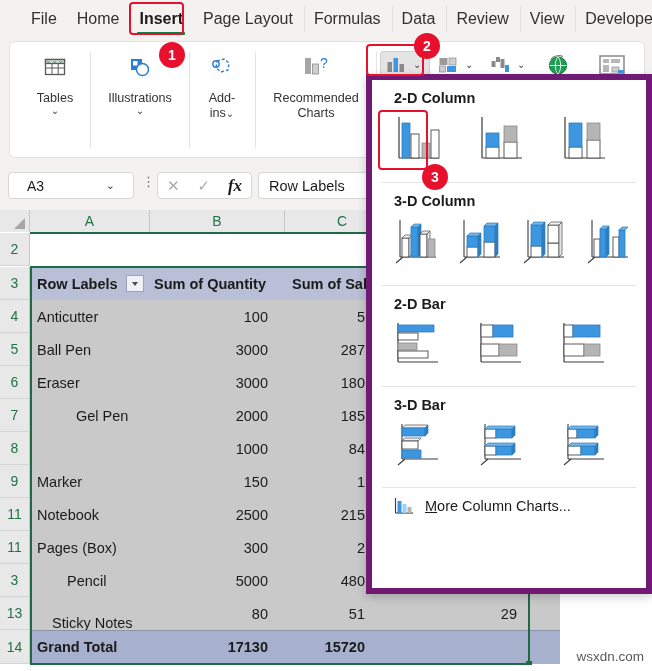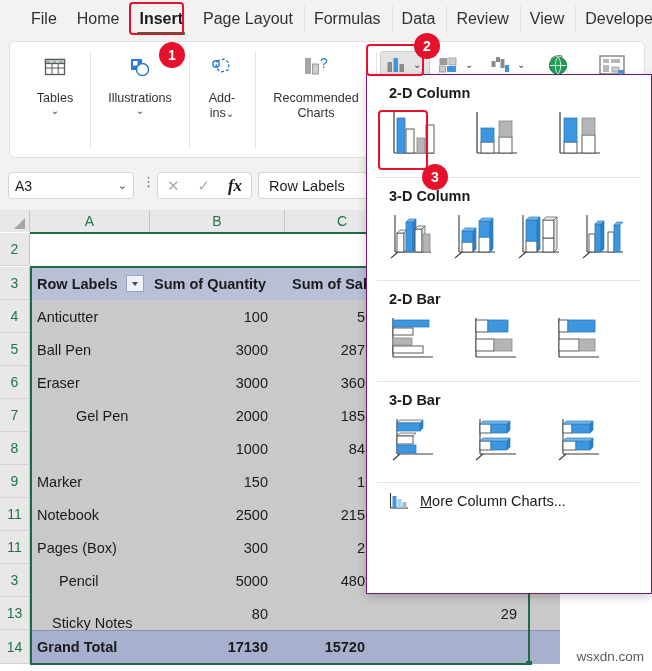--- a/index.html
+++ b/index.html
@@ -60,21 +60,21 @@
     display:flex; align-items:center; justify-content:center;
     z-index:60; font-family:"Liberation Sans", sans-serif;
   }
   .redbox { position:absolute; border:2.5px solid #e8112d; border-radius:4px; z-index:55; }
 
   
   .fbar { position:absolute; left:0; top:164px; width:652px; height:46px; background:#f3f2f1; }
   .namebox {
     position:absolute; left:8px; top:8px; width:126px; height:27px;
     background:#fff; border:1px solid #d8d6d4; border-radius:4px;
-    display:flex; align-items:center; padding:0 6px;
+    display:flex; align-items:center; padding:0 18px;
     font-size:14px; color:#1b1b1b;
   }
   .namebox .nb-caret { margin-left:auto; font-size:11px; color:#444; }
   .dots { position:absolute; left:142px; top:14px; font-size:13px; color:#666; letter-spacing:0; line-height:7px;}
   .fbtns {
     position:absolute; left:157px; top:8px; width:95px; height:27px;
     background:#fff; border:1px solid #d8d6d4; border-radius:4px;
     display:flex; align-items:center; justify-content:space-around;
     font-size:15px; color:#aaa;
   }
@@ -114,21 +114,21 @@
   .filterbtn {
     position:absolute; width:18px; height:17px; background:#eef1f7;
     border:1px solid #9aa3b8; display:flex; align-items:center; justify-content:center;
   }
   .filterbtn::after { content:""; border-style:solid; border-width:4px 3.5px 0 3.5px;
     border-color:#4a4a4a transparent transparent transparent; }
 
   
   .gallery {
     position:absolute; left:366px; top:74px; width:286px; height:520px;
-    background:#ffffff; border:1px solid #701a75;
+    background:#ffffff; border:6px solid #701a75;
     box-shadow:0 3px 9px rgba(0,0,0,0.20); z-index:40;
   }
   .gsection-title {
     font-size:14.5px; font-weight:700; color:#1b1b1b;
     padding:10px 0 4px 22px;
   }
   .grow { display:flex; padding:4px 0 14px 22px; gap:35px; }
   .gsep { height:1px; background:#e6e4e2; margin:0 10px; }
   .gmore {
     display:flex; align-items:center; gap:11px; padding:9px 0 9px 22px;
@@ -322,21 +322,21 @@
   <div class="row-band" style="top:123px; height:33px; width:530px;"></div>
   <div class="rhdr" style="top:123px; height:33px;">5</div>
   <div class="cell" style="left:32px; top:123px; width:118px; height:33px;">Ball Pen</div>
   <div class="cell num" style="left:150px; top:123px; width:123px; height:33px;">3000</div>
   <div class="cell num" style="left:285px; top:123px; width:85px; height:33px;">287</div>
 
   <div class="row-band" style="top:156px; height:33px; width:530px;"></div>
   <div class="rhdr" style="top:156px; height:33px;">6</div>
   <div class="cell" style="left:32px; top:156px; width:118px; height:33px;">Eraser</div>
   <div class="cell num" style="left:150px; top:156px; width:123px; height:33px;">3000</div>
-  <div class="cell num" style="left:285px; top:156px; width:85px; height:33px;">360</div>
+  <div class="cell num" style="left:285px; top:156px; width:85px; height:33px;">180</div>
 
   <div class="row-band" style="top:189px; height:33px; width:530px;"></div>
   <div class="rhdr" style="top:189px; height:33px;">7</div>
   <div class="cell" style="left:32px; top:189px; width:118px; height:33px;padding-left:44px;">Gel Pen</div>
   <div class="cell num" style="left:150px; top:189px; width:123px; height:33px;">2000</div>
   <div class="cell num" style="left:285px; top:189px; width:85px; height:33px;">185</div>
 
   <div class="row-band" style="top:222px; height:33px; width:530px;"></div>
   <div class="rhdr" style="top:222px; height:33px;">8</div>
   <div class="cell num" style="left:150px; top:222px; width:123px; height:33px;">1000</div>
@@ -355,28 +355,29 @@
   <div class="cell num" style="left:285px; top:288px; width:85px; height:33px;">215</div>
 
   <div class="row-band" style="top:321px; height:33px; width:530px;"></div>
   <div class="rhdr" style="top:321px; height:33px;">11</div>
   <div class="cell" style="left:32px; top:321px; width:118px; height:33px;">Pages (Box)</div>
   <div class="cell num" style="left:150px; top:321px; width:123px; height:33px;">300</div>
   <div class="cell num" style="left:285px; top:321px; width:85px; height:33px;">2</div>
 
   <div class="row-band" style="top:354px; height:33px; width:530px;"></div>
   <div class="rhdr" style="top:354px; height:33px;">3</div>
-  <div class="cell" style="left:40px; top:354px; width:118px; height:33px;padding-left:19px;">Pencil</div>
+  <div class="cell" style="left:48px; top:354px; width:118px; height:33px;padding-left:19px;">Pencil</div>
   <div class="cell num" style="left:150px; top:354px; width:123px; height:33px;">5000</div>
   <div class="cell num" style="left:285px; top:354px; width:85px; height:33px;">480</div>
 
   <div class="row-band" style="top:387px; height:33px; width:530px;"></div>
   <div class="rhdr" style="top:387px; height:33px;">13</div>
   <div class="cell" style="left:32px; top:396px; width:118px; height:33px;margin-left:15px;">Sticky Notes</div>
   <div class="cell num" style="left:150px; top:387px; width:123px; height:33px;">80</div>
+  <div class="cell num" style="left:285px; top:387px; width:85px; height:33px;">51</div>
   <div class="cell num" style="left:400px; top:387px; width:122px; height:33px;">29</div>
 
   <div class="row-total" style="top:420px; height:34px; width:530px; border-top:1px solid #8b93af;"></div>
   <div class="rhdr" style="top:420px; height:34px;">14</div>
   <div class="cell bold" style="left:32px; top:420px; width:118px; height:34px;">Grand Total</div>
   <div class="cell bold num" style="left:150px; top:420px; width:123px; height:34px;">17130</div>
   <div class="cell bold num" style="left:285px; top:420px; width:85px; height:34px;">15720</div>
 
   <div class="selborder" style="left:30px; top:56px; width:500px; height:399px;"></div>
   <div class="selhandle" style="left:526px; top:451px;"></div>

